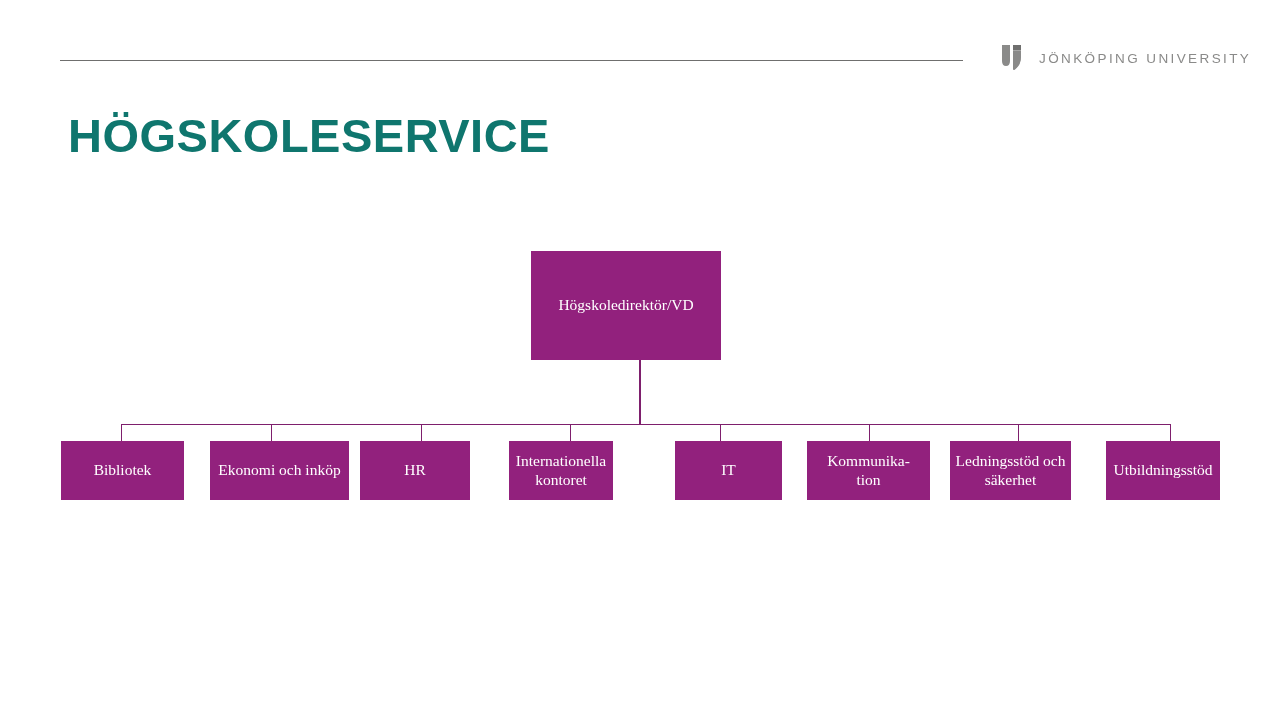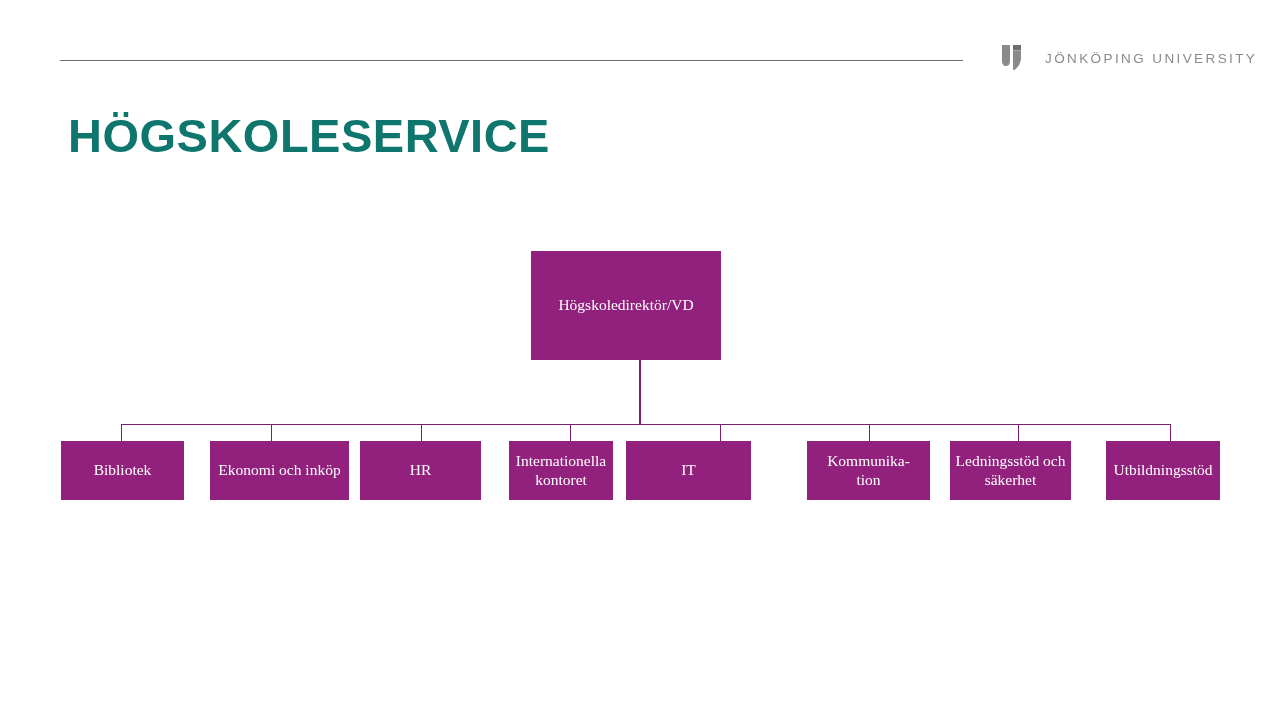--- a/index.html
+++ b/index.html
@@ -47,21 +47,20 @@
     flex: none;
   }
   .brand-mark svg { display: block; }
   .brand-word {
     font-family: "Liberation Sans", sans-serif;
     font-size: 13.5px;
     letter-spacing: 2.4px;
     color: #8a8a89;
     white-space: nowrap;
     line-height: 1;
-    margin-left: 6px;
   }
 
   
   .page-title {
     position: absolute;
     left: 68px;
     top: 108px;
     font-family: "Liberation Sans", sans-serif;
     font-size: 47px;
     font-weight: bold;
@@ -182,29 +181,29 @@
     <div class="conn conn-drop" style="left:1170px"></div>
 
     <div class="node node-leaf" style="left:61px;width:123px">
       <span class="node-label">Bibliotek</span>
     </div>
 
     <div class="node node-leaf wrap" style="left:210px;width:139px">
       <span class="node-label">Ekonomi och inköp</span>
     </div>
 
-    <div class="node node-leaf" style="left:360px;width:121px">
+    <div class="node node-leaf" style="left:360px;width:110px">
       <span class="node-label">HR</span>
     </div>
 
     <div class="node node-leaf wrap" style="left:509px;width:104px">
       <span class="node-label">Internationella kontoret</span>
     </div>
 
-    <div class="node node-leaf" style="left:626px;width:125px">
+    <div class="node node-leaf" style="left:675px;width:107px">
       <span class="node-label">IT</span>
     </div>
 
     <div class="node node-leaf wrap" style="left:807px;width:123px">
       <span class="node-label">Kommunika-<br>tion</span>
     </div>
 
     <div class="node node-leaf wrap" style="left:950px;width:121px">
       <span class="node-label">Ledningsstöd och säkerhet</span>
     </div>

